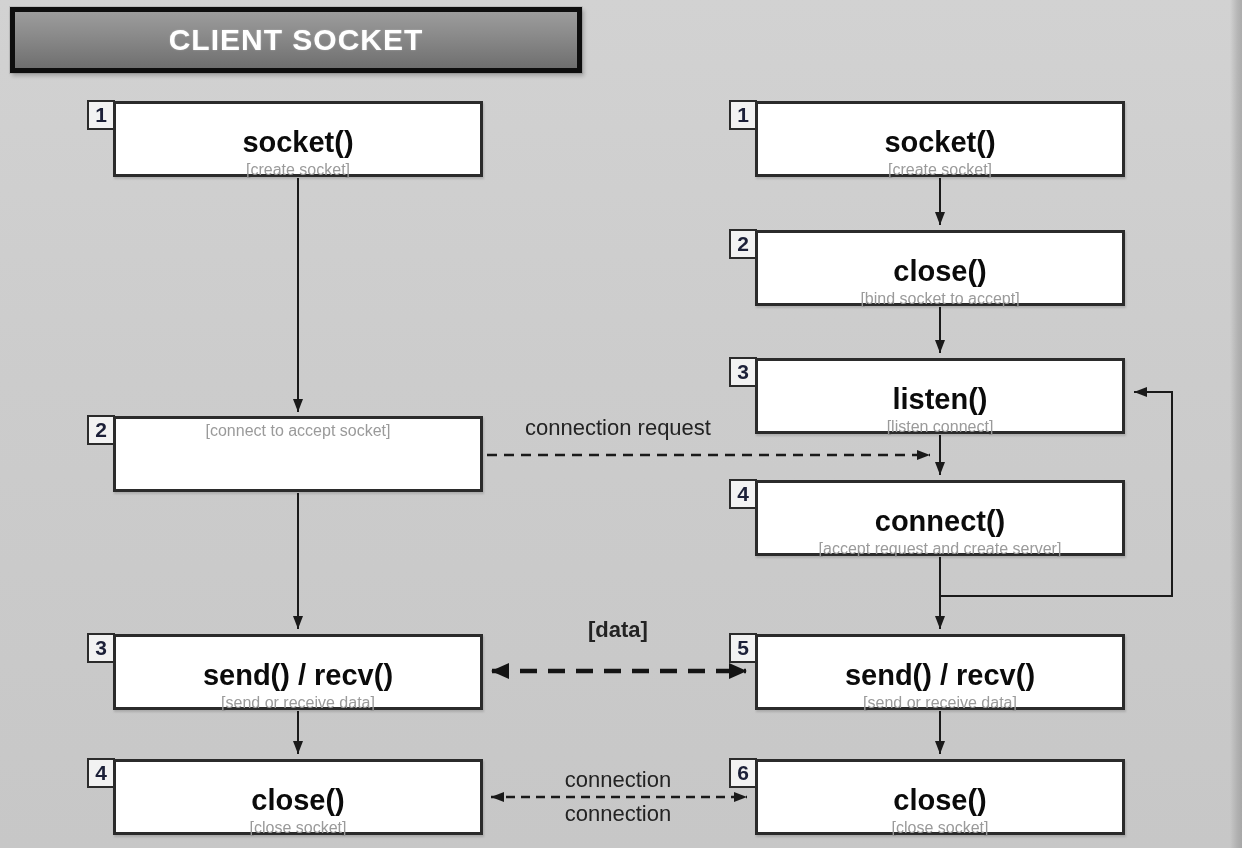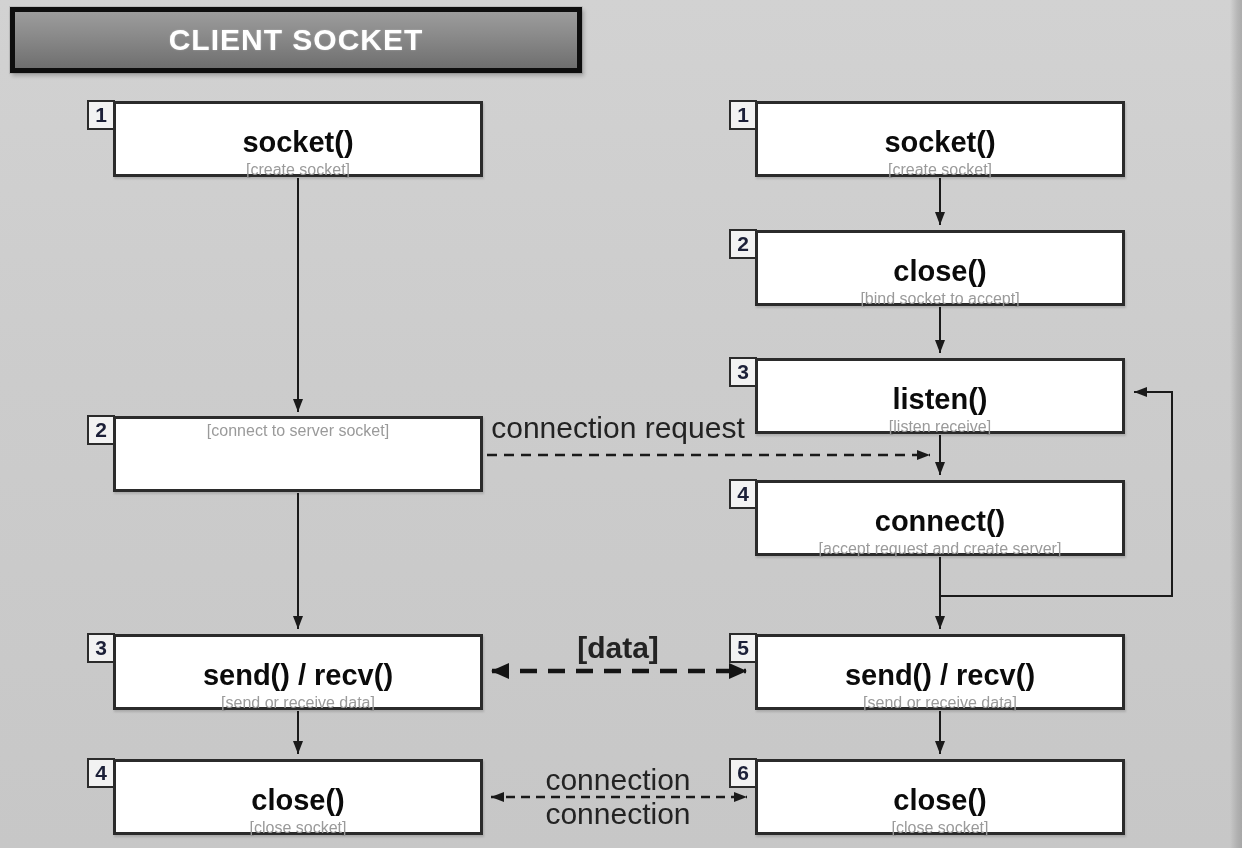--- a/index.html
+++ b/index.html
@@ -32,21 +32,21 @@
   .box-server{left:755px;}
   .fn{margin-top:22px;font-weight:bold;font-size:29px;line-height:32px;color:#0b0b0b;}
   .cap{font-size:16px;line-height:24px;color:#9a9a9a;}
   .tab{
     position:absolute;left:-29px;top:-4px;width:24px;height:26px;
     background:#f2f2f2;border:2px solid #2b2b2b;
     display:flex;align-items:center;justify-content:center;
     font-weight:bold;font-size:21px;color:#1c2038;
   }
   .lbl{
-    position:absolute;color:#232323;font-size:30px;line-height:27px;
+    position:absolute;color:#232323;font-size:22px;line-height:27px;
     text-align:center;width:260px;left:488px;
   }
   .lbl-bold{font-weight:bold;}
   svg.wires{position:absolute;left:0;top:0;width:1242px;height:848px;pointer-events:none;}
 </style>
 </head>
 <body>
 
 <div class="stage">
 
@@ -81,21 +81,21 @@
 
   <div class="hdr hdr-client">CLIENT SOCKET</div>
 
   <div class="box box-client" style="top:101px">
     <div class="tab">1</div>
     <div class="fn">socket()</div>
     <div class="cap">[create socket]</div>
   </div>
   <div class="box box-client" style="top:416px">
     <div class="tab">2</div>
-    <div class="cap">[connect to server socket]</div>
+    <div class="cap">[connect to accept socket]</div>
   </div>
   <div class="box box-client" style="top:634px">
     <div class="tab">3</div>
     <div class="fn">send() / recv()</div>
     <div class="cap">[send or receive data]</div>
   </div>
   <div class="box box-client" style="top:759px">
     <div class="tab">4</div>
     <div class="fn">close()</div>
     <div class="cap">[close socket]</div>
@@ -107,37 +107,37 @@
     <div class="cap">[create socket]</div>
   </div>
   <div class="box box-server" style="top:230px">
     <div class="tab">2</div>
     <div class="fn">close()</div>
     <div class="cap">[bind socket to accept]</div>
   </div>
   <div class="box box-server" style="top:358px">
     <div class="tab">3</div>
     <div class="fn">listen()</div>
-    <div class="cap">[listen receive]</div>
+    <div class="cap">[listen connect]</div>
   </div>
   <div class="box box-server" style="top:480px">
     <div class="tab">4</div>
     <div class="fn">connect()</div>
     <div class="cap">[accept request and create server]</div>
   </div>
   <div class="box box-server" style="top:634px">
     <div class="tab">5</div>
     <div class="fn">send() / recv()</div>
     <div class="cap">[send or receive data]</div>
   </div>
   <div class="box box-server" style="top:759px">
     <div class="tab">6</div>
     <div class="fn">close()</div>
     <div class="cap">[close socket]</div>
   </div>
 
   <div class="lbl" style="top:414px">connection request</div>
-  <div class="lbl lbl-bold" style="top:634px">[data]</div>
+  <div class="lbl lbl-bold" style="top:616px">[data]</div>
   <div class="lbl" style="top:766px">connection</div>
   <div class="lbl" style="top:800px">connection</div>
 
   <div class="edge-shade"></div>
 </div>
 
 </body></html>

